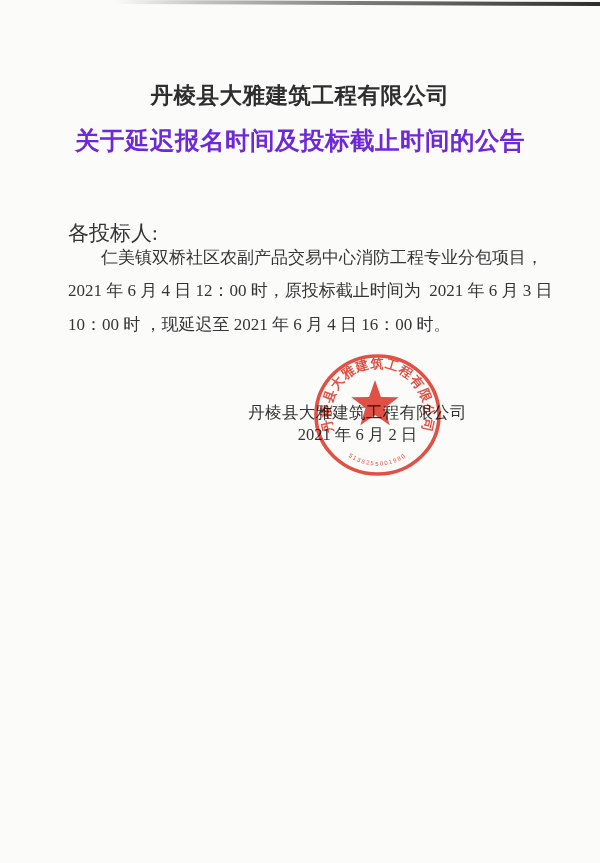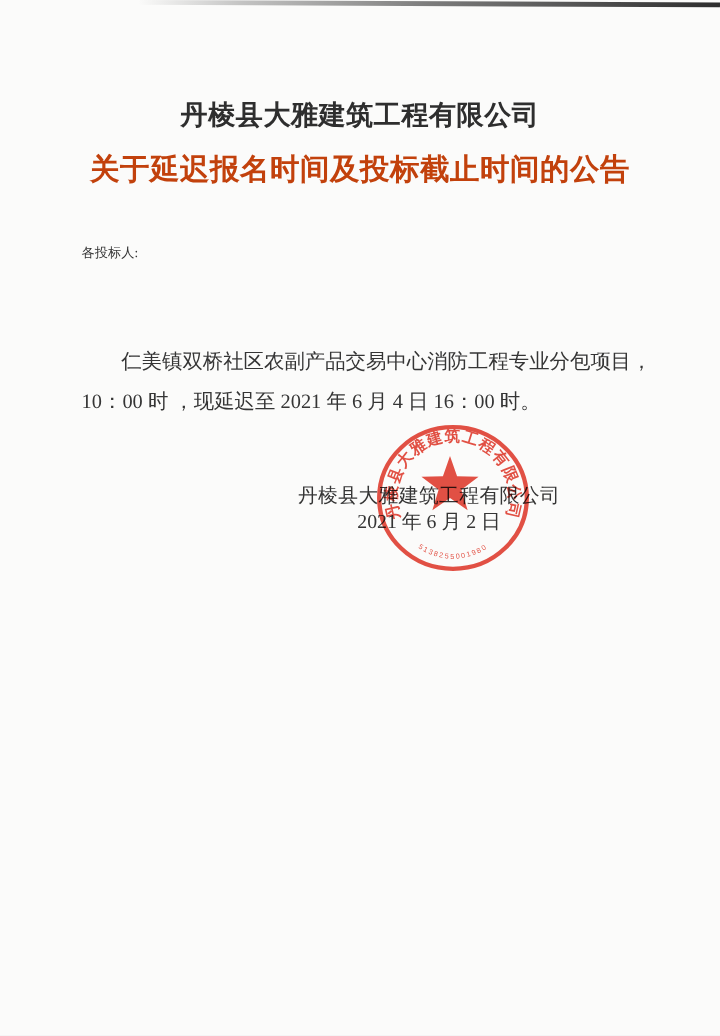--- a/index.html
+++ b/index.html
@@ -31,36 +31,36 @@
     font-size:22.5px; font-weight:700;
     letter-spacing:0.5px;
     color:#2e2e2e;
     white-space:pre;
   }
   .title2 {
     position:absolute; top:124px; left:0; width:600px;
     text-align:center;
     font-size:24.5px; font-weight:700;
     letter-spacing:0.5px;
-    color:#c2410c;
+    color:#6d28d9;
     white-space:pre;
   }
   .salutation {
-    position:absolute; top:203px; left:68px;
-    font-size:11px;
+    position:absolute; top:219px; left:68px;
+    font-size:21px;
     white-space:pre;
     text-align:center;
   }
   .body-para {
     position:absolute; top:241px; left:68px; width:478px;
     font-size:17px;
     line-height:33.4px;
   }
   .body-line { white-space:pre; }
-  .body-line.indent { padding-left:33px;margin-top:44px; }
+  .body-line.indent { padding-left:33px; }
   .signature {
     position:absolute; top:402px; left:240px; width:235px;
     text-align:center;
   }
   .sig-company {
     font-size:16.5px;
     white-space:pre;
     letter-spacing:0.3px;
   }
   .sig-date {
@@ -84,20 +84,21 @@
   <div class="scan-line"></div>
 
   <div class="title1">丹棱县大雅建筑工程有限公司</div>
 
   <div class="title2">关于延迟报名时间及投标截止时间的公告</div>
 
   <div class="salutation">各投标人:</div>
 
   <div class="body-para">
     <div class="body-line indent">仁美镇双桥社区农副产品交易中心消防工程专业分包项目，</div>
+    <div class="body-line">2021 年 6 月 4 日 12：00 时，原投标截止时间为  2021 年 6 月 3 日</div>
     <div class="body-line">10：00 时 ，现延迟至 2021 年 6 月 4 日 16：00 时。</div>
   </div>
 
   <div class="signature">
     <div class="sig-company">丹棱县大雅建筑工程有限公司</div>
     <div class="sig-date">2021 年 6 月 2 日</div>
   </div>
 
   <div class="seal">
     <svg viewBox="0 0 131 126" xmlns="http://www.w3.org/2000/svg">

